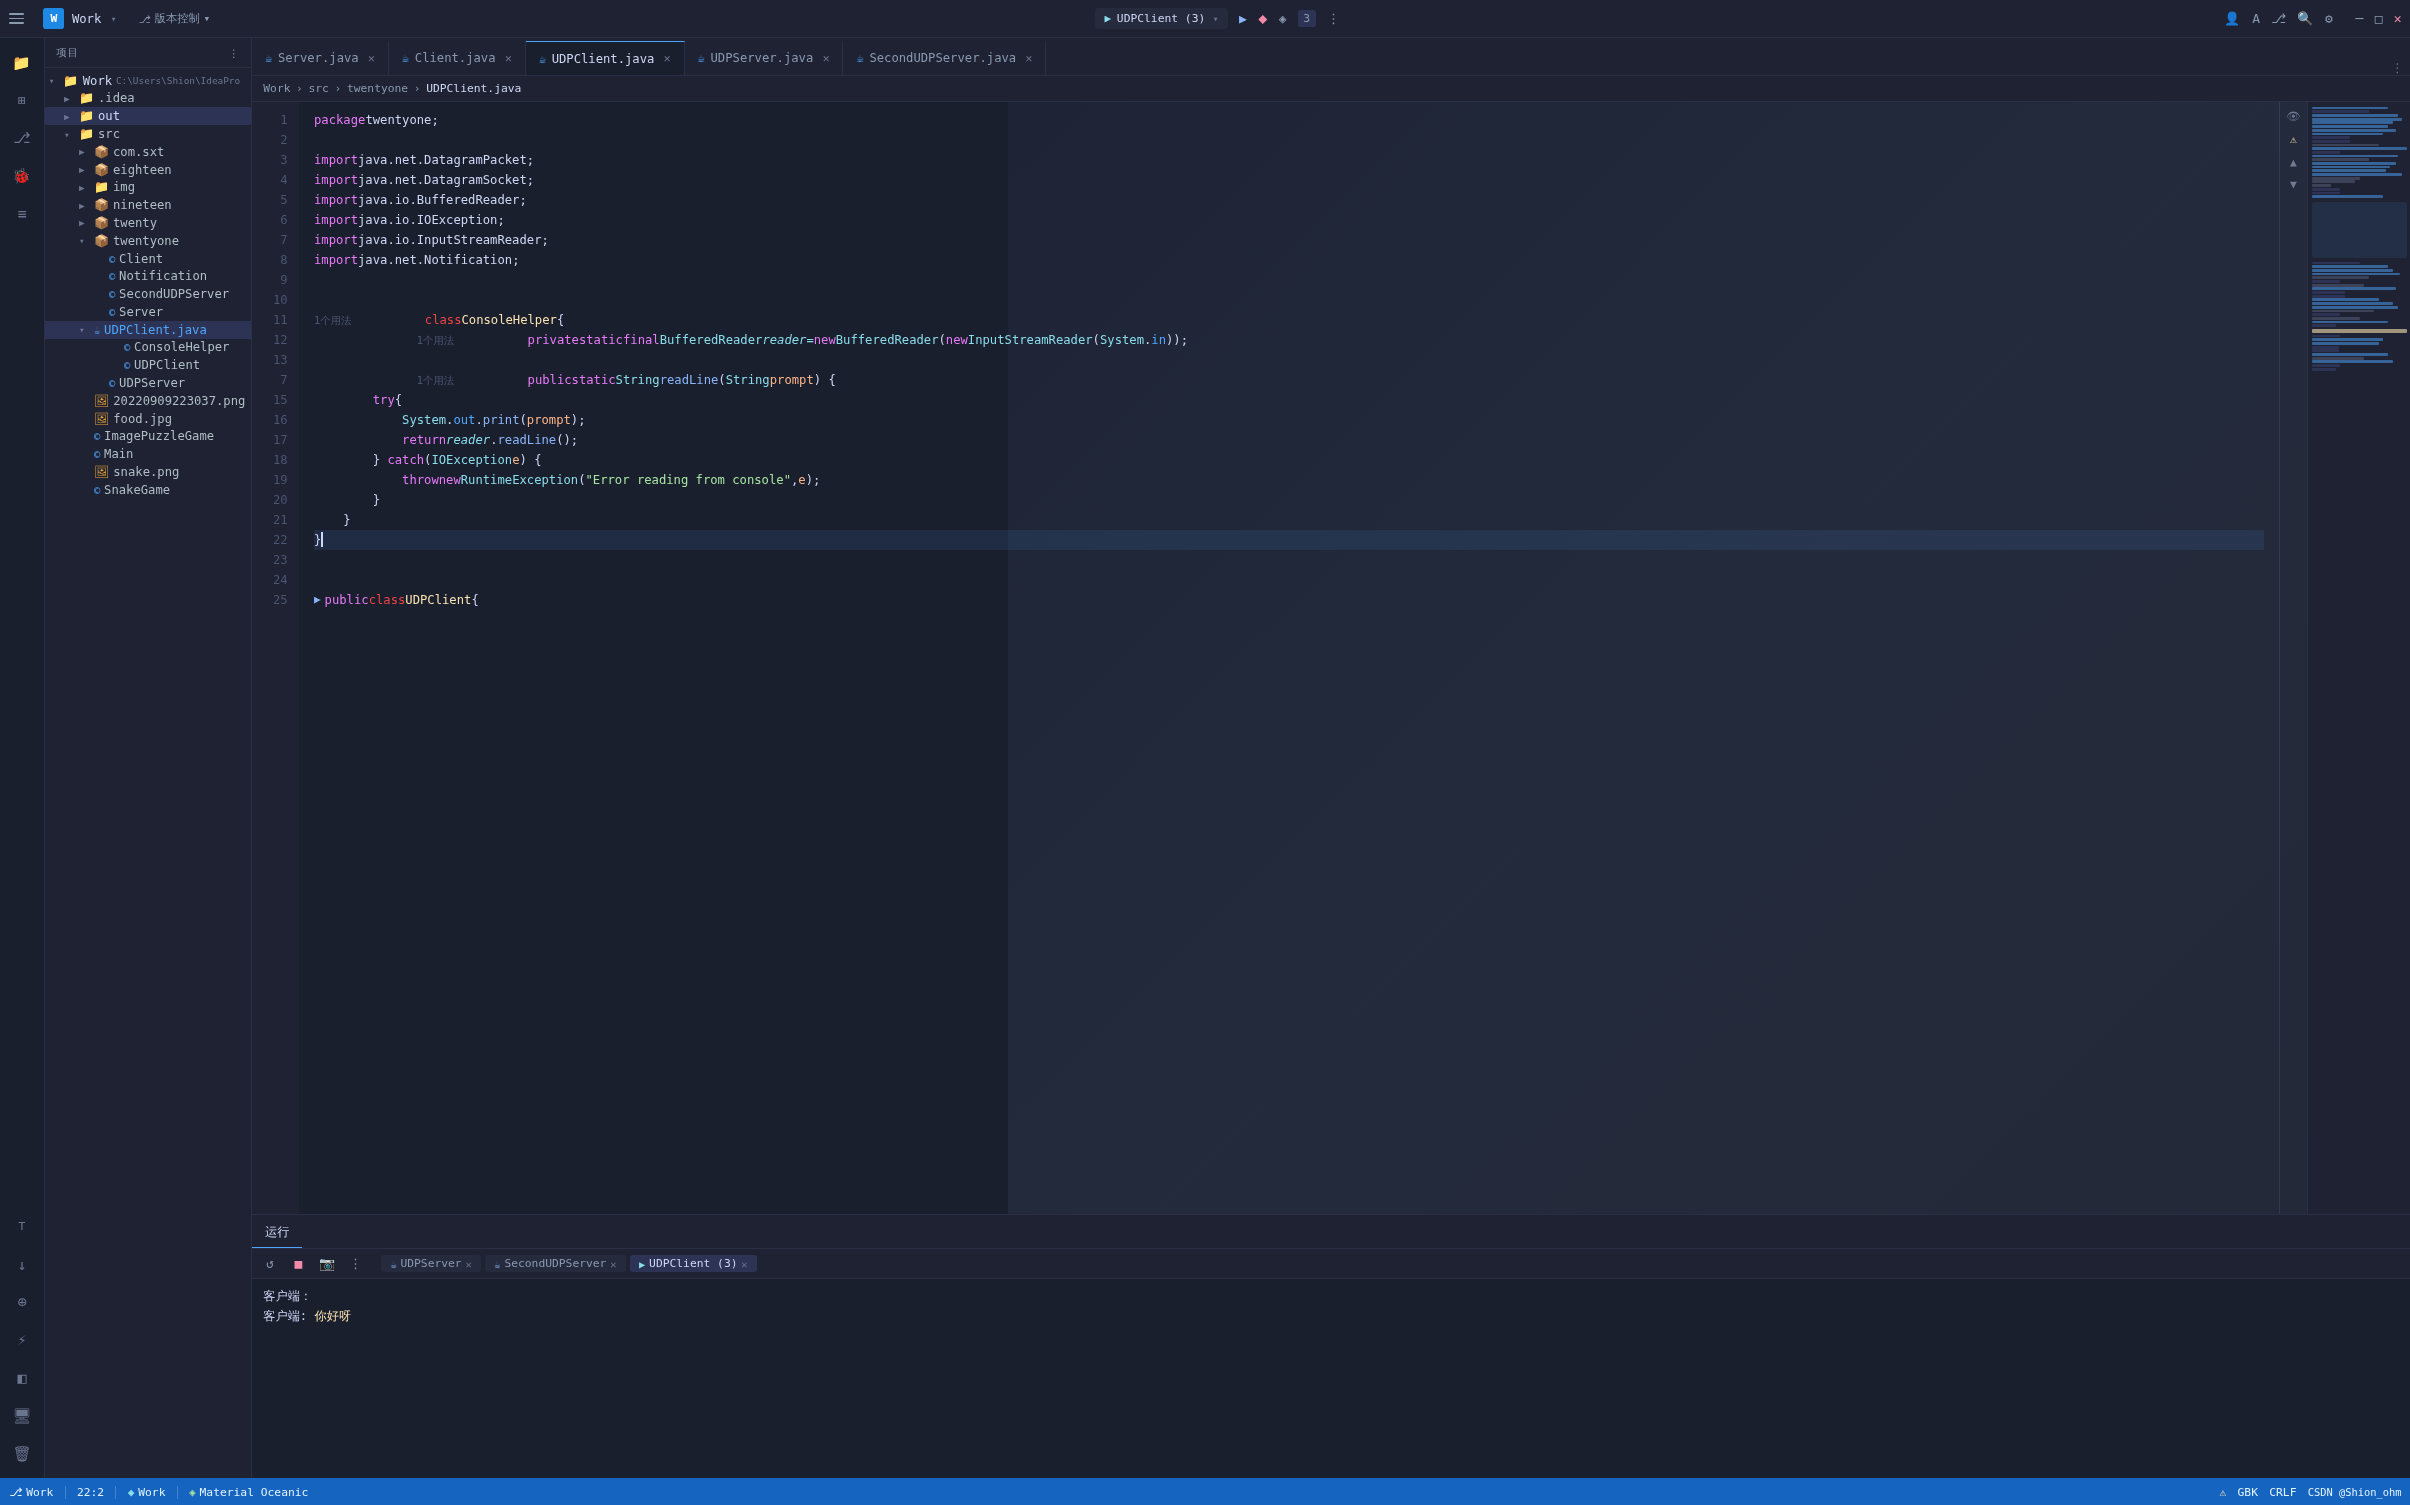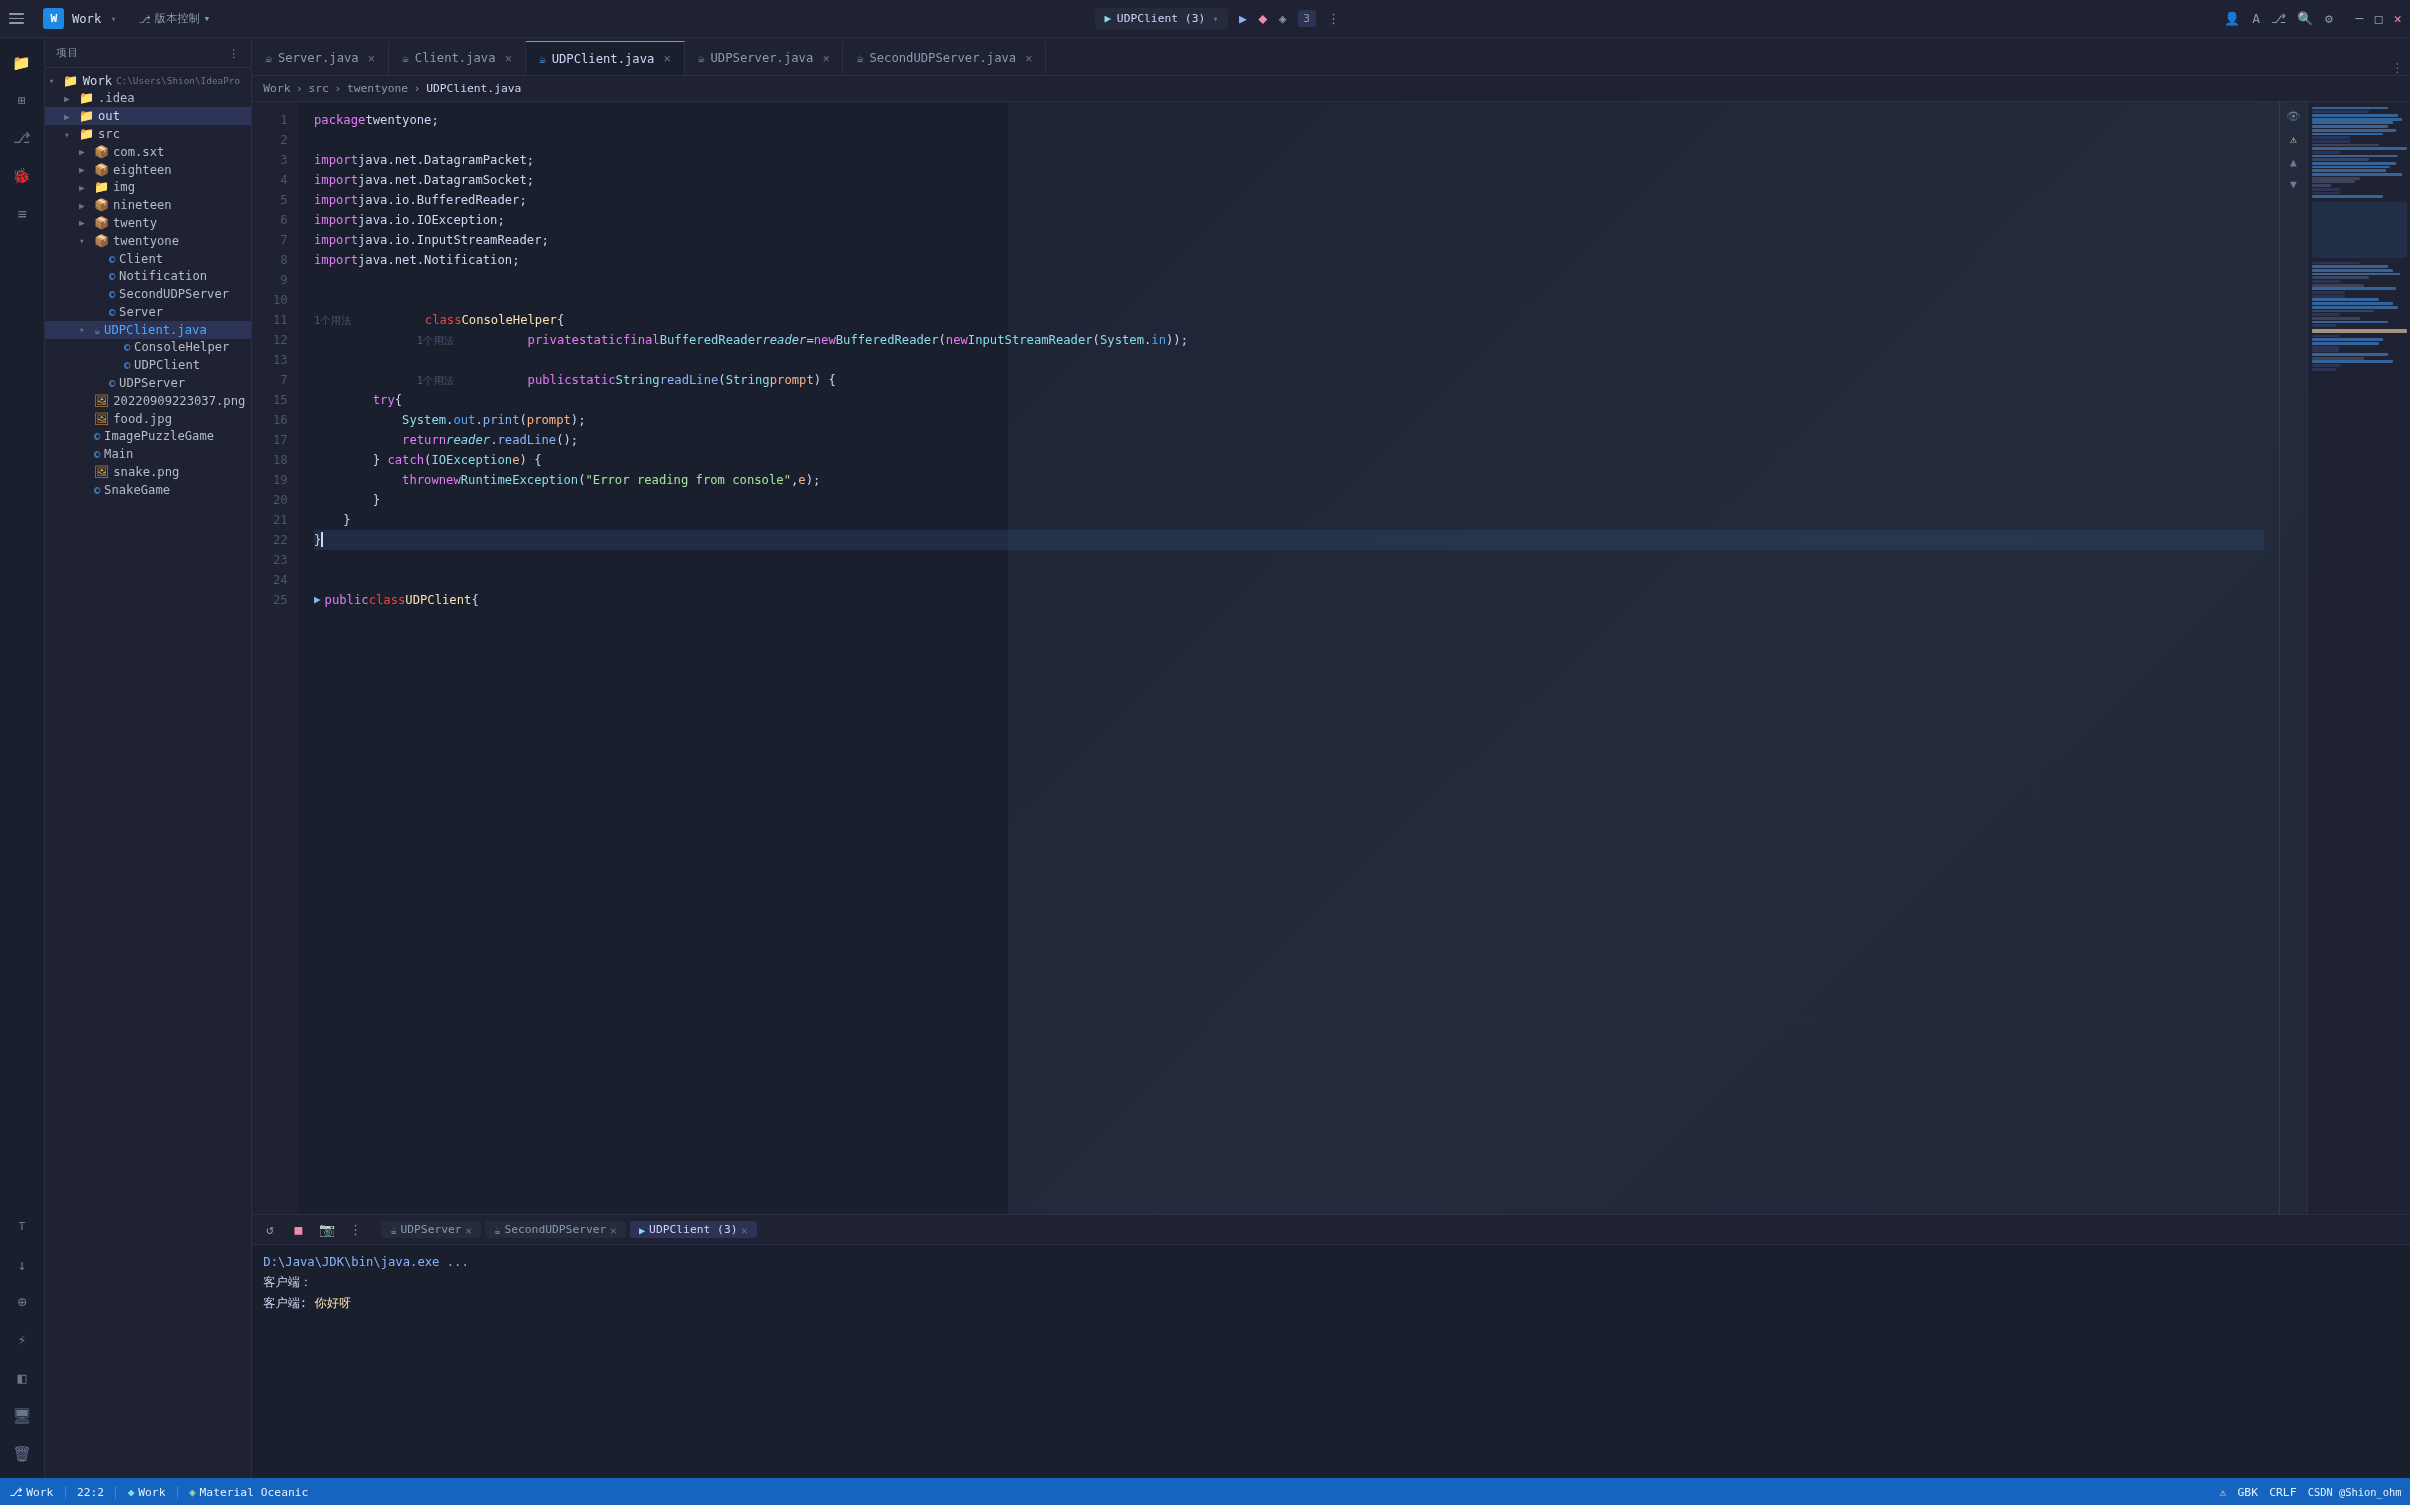--- a/index.html
+++ b/index.html
@@ -846,20 +846,25 @@
           <div class="mm-line bright" style="width:80%;"></div>
           <div class="mm-line med" style="width:55%;"></div>
           <div class="mm-line bright" style="width:85%;"></div>
           <div class="mm-line" style="width:30%;"></div>
           <div class="mm-line" style="width:25%;"></div>
         </div>
       </div>
     </div>
 
     <div id="bottom-panel">
+      <div id="bottom-tabs">
+        <div class="bottom-tab active">
+          <span>运行</span>
+        </div>
+      </div>
       <div id="bottom-toolbar">
         <div class="bottom-tool-icon">↺</div>
         <div class="bottom-tool-icon red">■</div>
         <div class="bottom-tool-icon">📷</div>
         <div class="bottom-tool-icon">⋮</div>
         <div class="run-tabs">
           <div class="run-tab">
             <span style="color:#89b4fa; font-size:10.4px;">☕</span>
             <span>UDPServer</span>
             <span class="run-tab-close">✕</span>
@@ -871,23 +876,20 @@
           </div>
           <div class="run-tab active">
             <span style="color:#89dceb; font-size:10.4px;">▶</span>
             <span>UDPClient (3)</span>
             <span class="run-tab-close">✕</span>
           </div>
         </div>
       </div>
       <div id="terminal-content">
         <div class="term-line">
-          <span class="term-path">D:\Java\JDK\bin\java.exe ...</span>
-        </div>
-        <div class="term-line">
           <span class="term-prompt">客户端：</span>
         </div>
         <div class="term-line">
           <span class="term-prompt">客户端: </span><span style="color:#f9e2af;">你好呀</span>
         </div>
       </div>
     </div>
   </div>
 </div>
 

